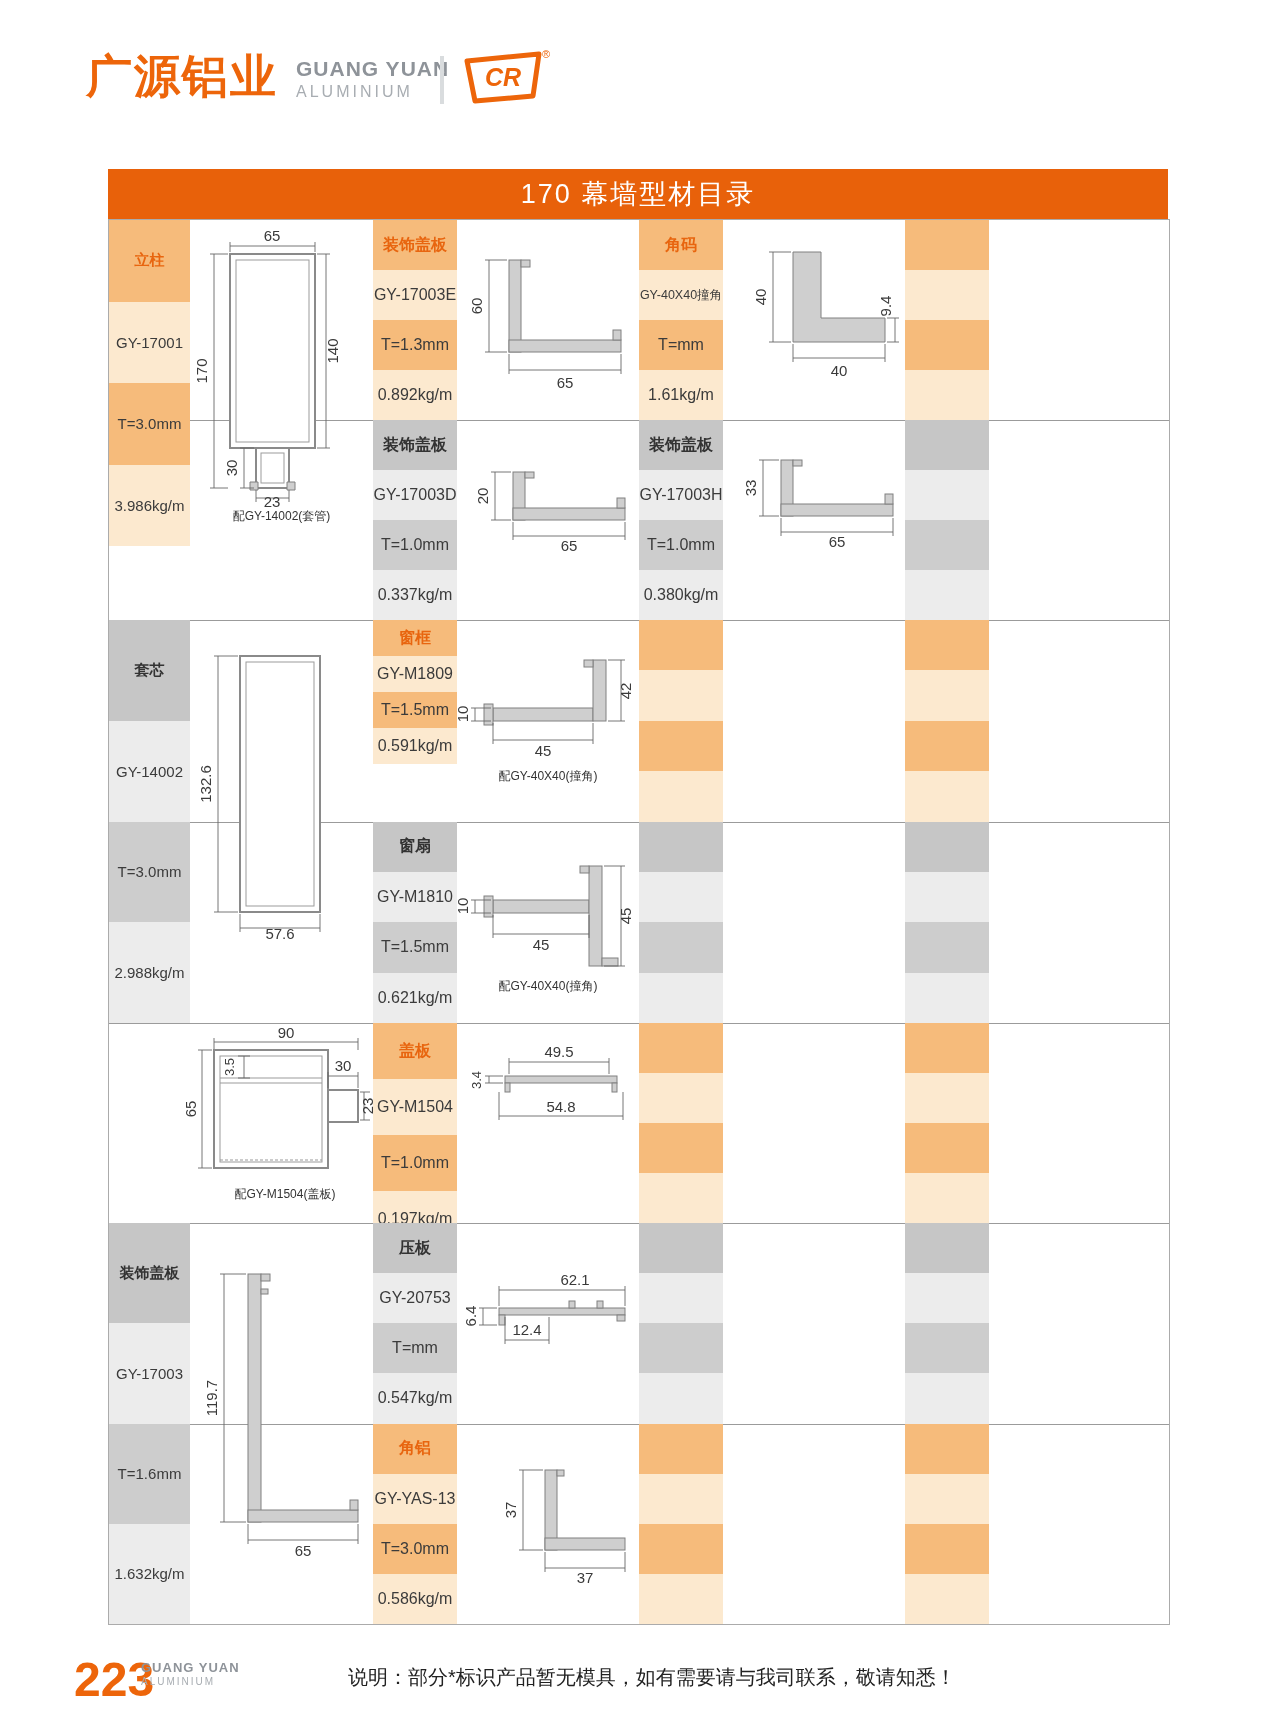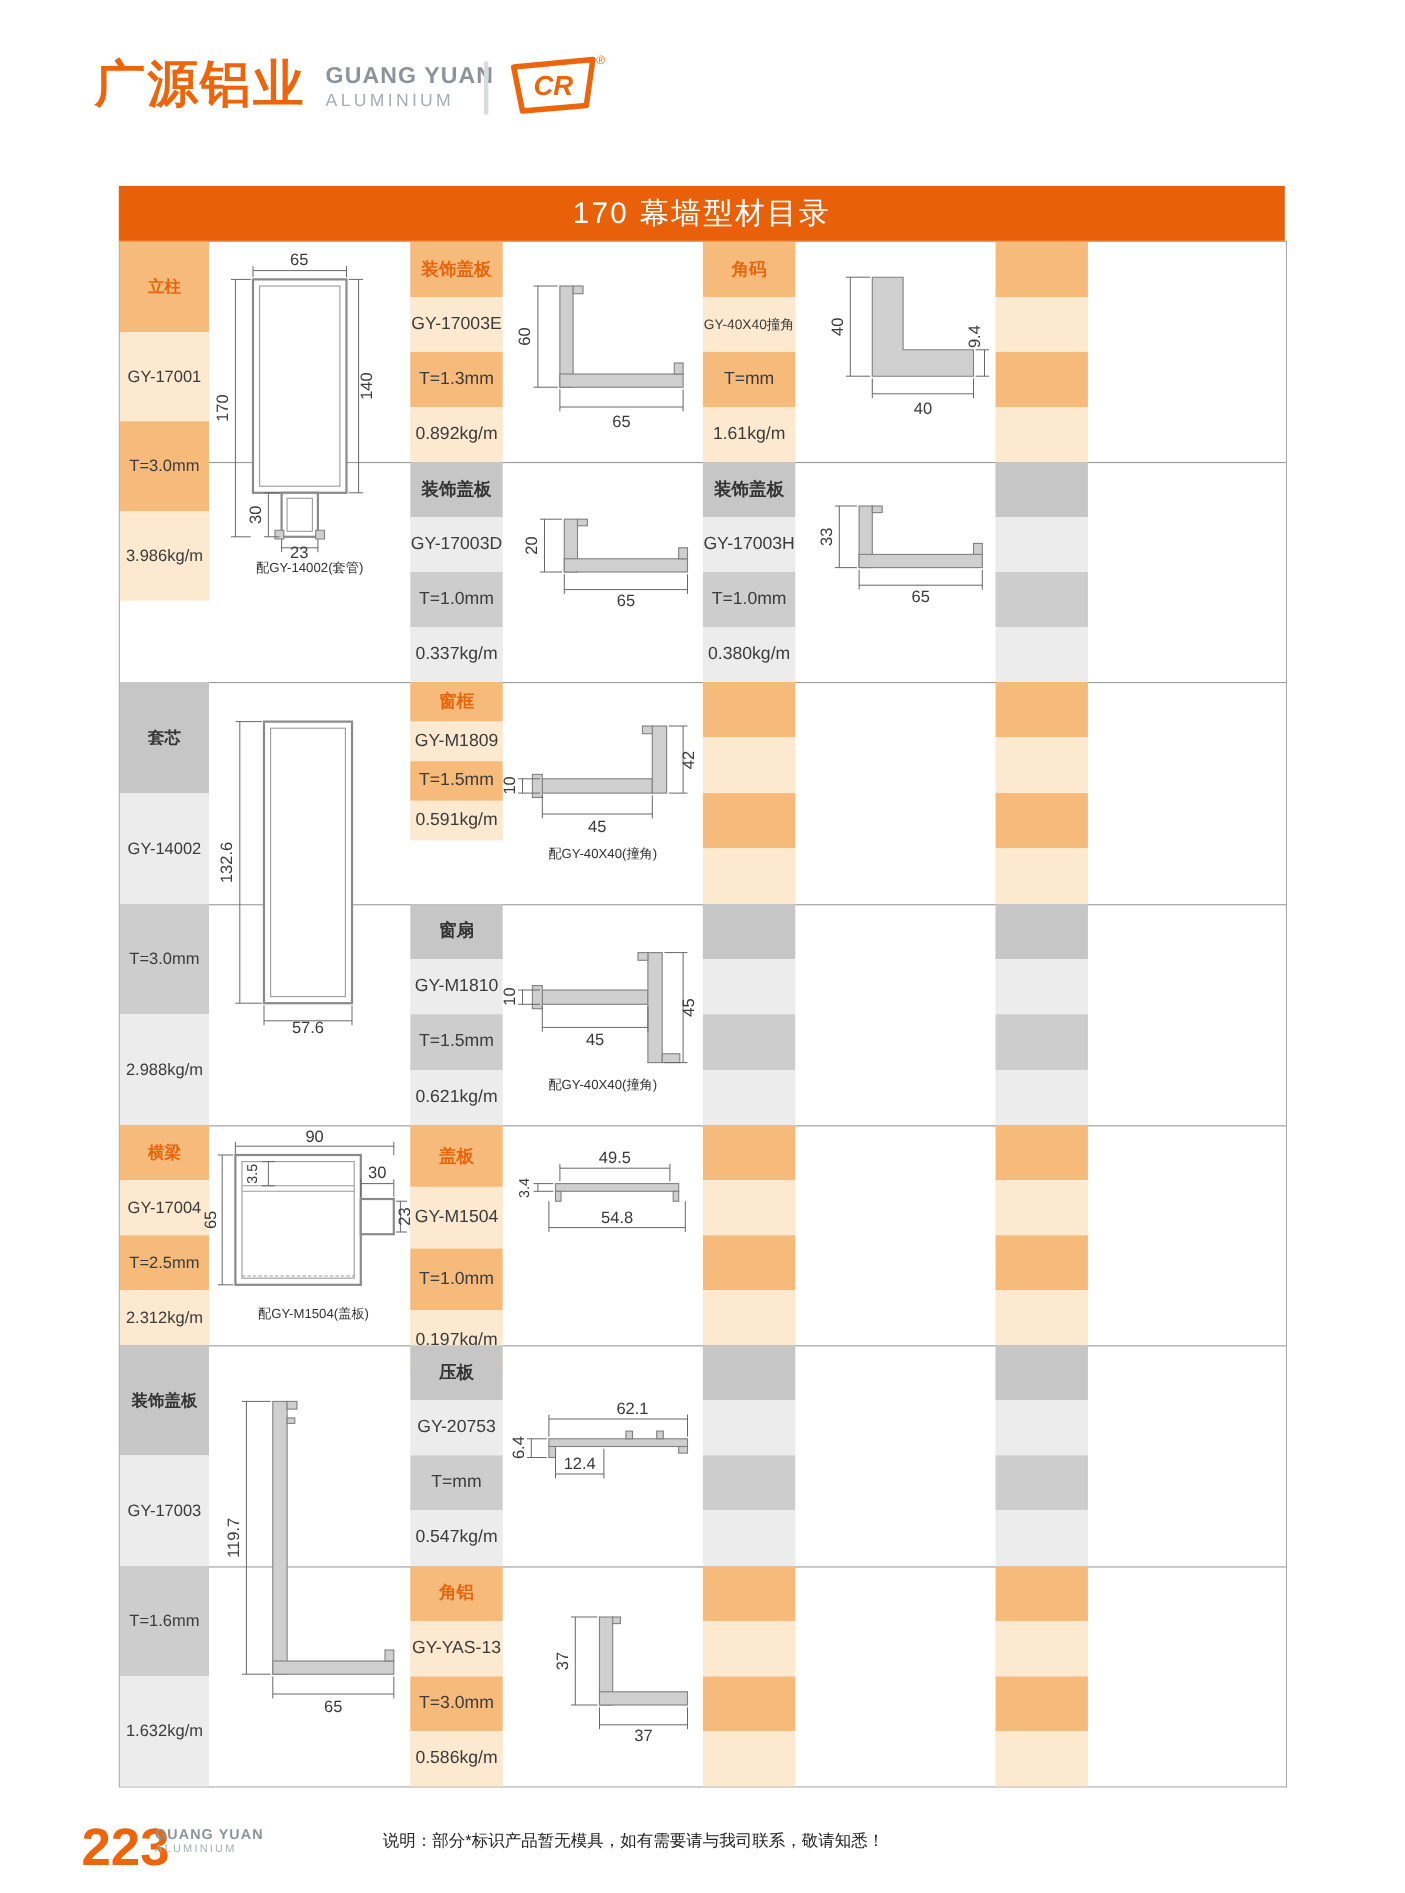--- a/index.html
+++ b/index.html
@@ -36,21 +36,21 @@
   .bar{fill:#cfcfcf;stroke:#808080;stroke-width:1;}
   .diml{stroke:#666;stroke-width:0.9;fill:none;}
   text.dim{font-size:15px;fill:#3a3a3a;font-family:"Liberation Sans",sans-serif;}
   text.fs13{font-size:13px;}
   .dash{stroke:#999;stroke-width:1;stroke-dasharray:3,2;}
 
   
   #footer-page{position:absolute;left:74px;top:1652px;font-size:48px;font-weight:900;color:#ED650A;}
   #footer-brand1{position:absolute;left:141px;top:1660px;font-size:13px;font-weight:bold;color:#8E9399;letter-spacing:1px;}
   #footer-brand2{position:absolute;left:141px;top:1676px;font-size:10px;color:#A8ADB2;letter-spacing:2px;}
-  #footer-note{position:absolute;left:348px;top:1664px;font-size:15px;color:#222;}
+  #footer-note{position:absolute;left:348px;top:1664px;font-size:20px;color:#222;}
 </style>
 </head>
 <body>
 
 <div id="page">
 
   <div id="logo-cn">广源铝业</div>
   <div id="logo-en1">GUANG YUAN</div>
   <div id="logo-en2">ALUMINIUM</div>
   <div id="logo-divider"></div>
@@ -75,26 +75,20 @@
       <div class="cell o1">立柱</div>
       <div class="cell o2">GY-17001</div>
       <div class="cell o3">T=3.0mm</div>
       <div class="cell o2">3.986kg/m</div>
     </div>
     <div class="lbl wA" style="left:0;top:400px;height:403px">
       <div class="cell g1">套芯</div>
       <div class="cell g2">GY-14002</div>
       <div class="cell g3">T=3.0mm</div>
       <div class="cell g2">2.988kg/m</div>
-    </div>
-    <div class="lbl wA" style="left:0;top:803px;height:200px">
-      <div class="cell o1">横梁</div>
-      <div class="cell o2">GY-17004</div>
-      <div class="cell o3">T=2.5mm</div>
-      <div class="cell o2">2.312kg/m</div>
     </div>
     <div class="lbl wA" style="left:0;top:1003px;height:401px">
       <div class="cell g1">装饰盖板</div>
       <div class="cell g2">GY-17003</div>
       <div class="cell g3">T=1.6mm</div>
       <div class="cell g2">1.632kg/m</div>
     </div>
 
     <div class="lbl wB" style="left:264px;top:0;height:200px">
       <div class="cell o1">装饰盖板</div>

